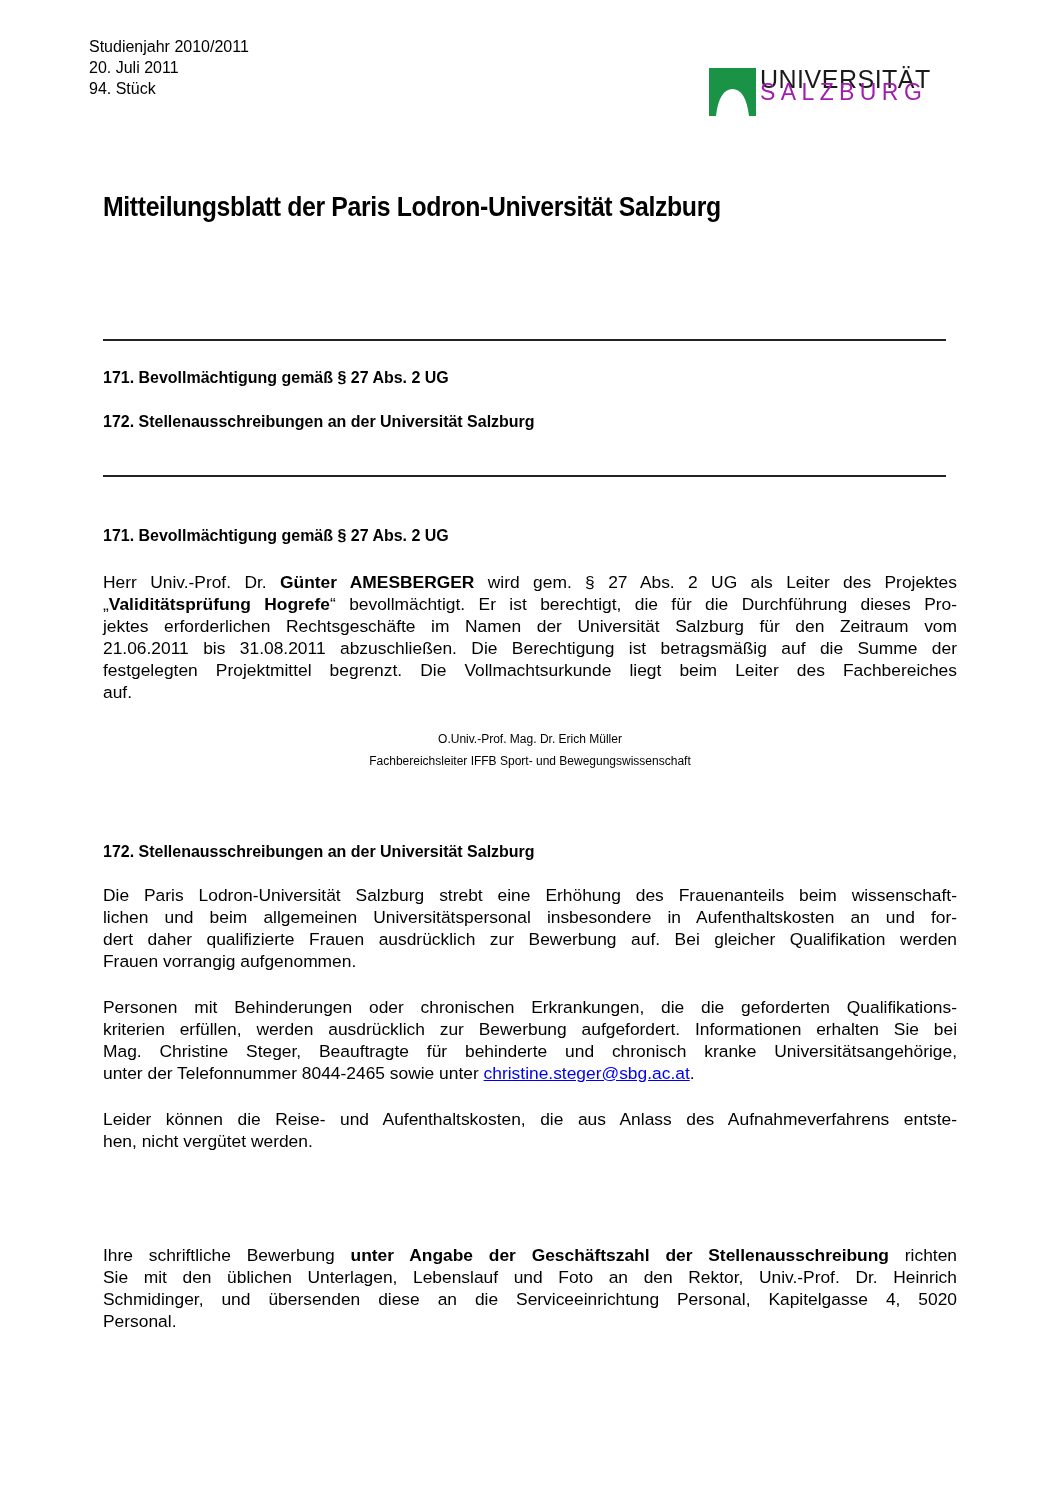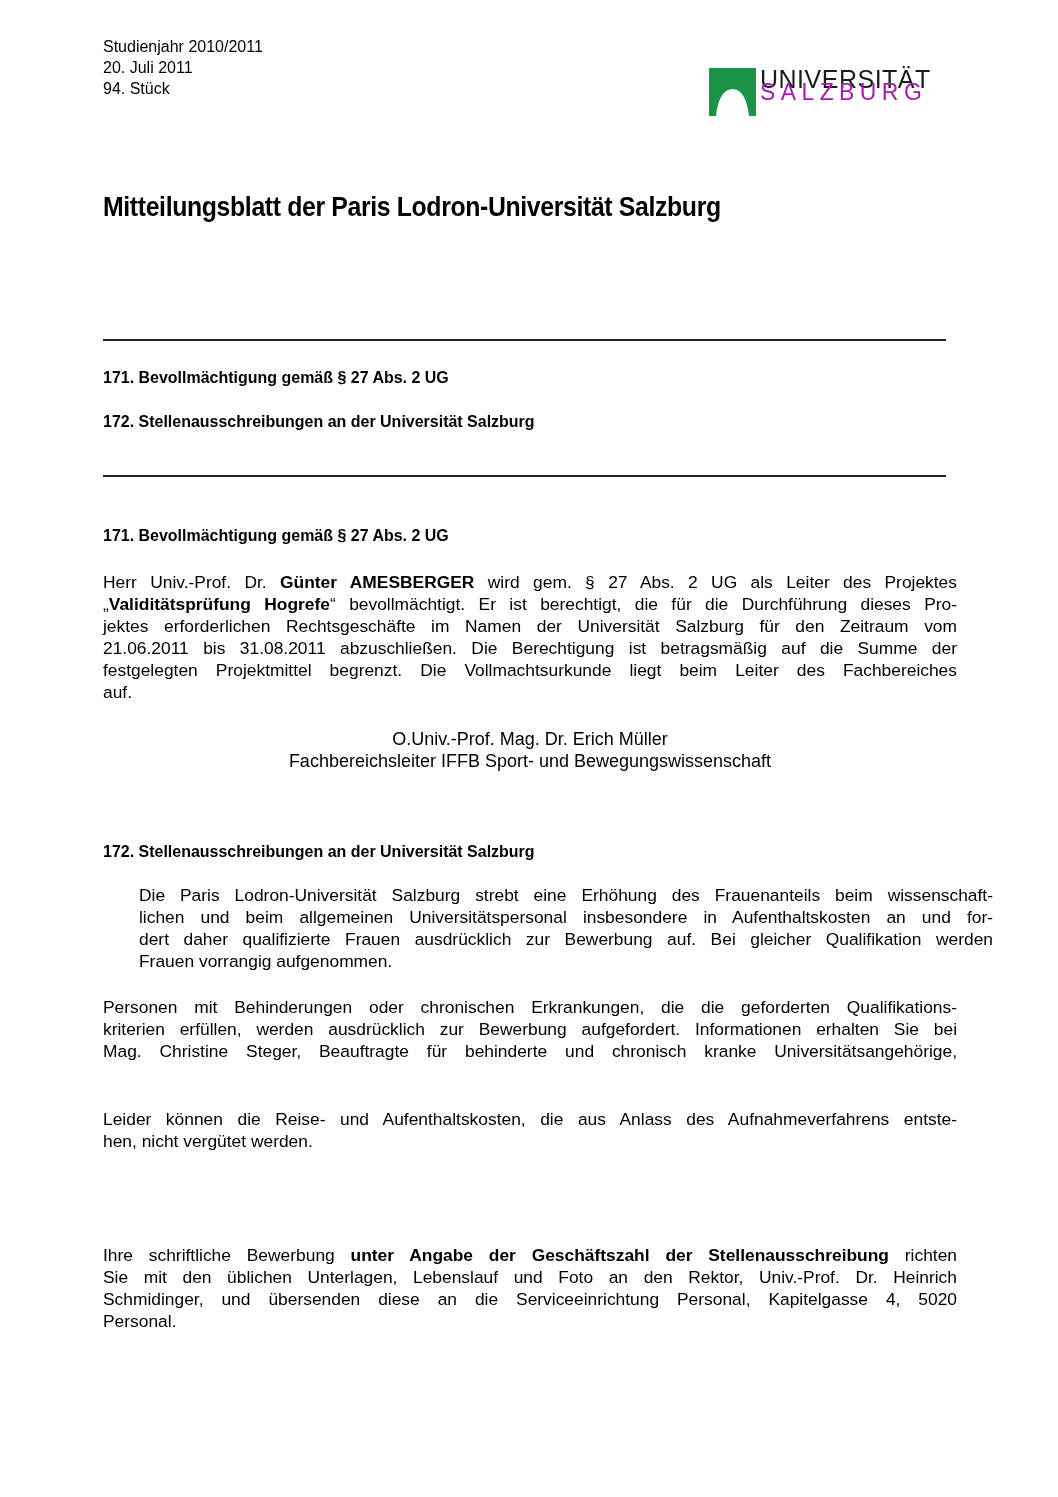--- a/index.html
+++ b/index.html
@@ -11,21 +11,21 @@
       width: 1058px;
       height: 1497px;
       position: relative;
       overflow: hidden;
       font-family: "Liberation Sans", sans-serif;
       color: #000;
     }
     .abs { position: absolute; }
 
     .meta {
-      left: 103px;
+      left: 89px;
       top: 36px;
       font-size: 16px;
       line-height: 21px;
     }
     .meta div { white-space: nowrap; }
 
     .logo {
       left: 709px;
       top: 68px;
       width: 210px;
@@ -110,21 +110,21 @@
     }
     .para .ln.last {
       text-align-last: left;
     }
     .para b { font-weight: bold; }
 
     .signature {
       left: 103px;
       width: 854px;
       text-align: center;
-      font-size: 18px;
+      font-size: 12px;
       line-height: 22px;
     }
 
     a.email {
       color: #0000ee;
       text-decoration: underline;
     }
   </style>
 </head>
 <body>
@@ -161,31 +161,32 @@
   <span class="ln last">auf.</span>
 </div>
 
 <div class="abs signature" style="top:728px;">
   <div>O.Univ.-Prof. Mag. Dr. Erich Müller</div>
   <div>Fachbereichsleiter IFFB Sport- und Bewegungswissenschaft</div>
 </div>
 
 <h2 class="abs section-heading" style="top:842px;">172. Stellenausschreibungen an der Universität Salzburg</h2>
 
-<div class="abs para" style="top:884px;margin-left:36px;">
+<div class="abs para" style="top:884px;">
   <span class="ln">Die Paris Lodron-Universität Salzburg strebt eine Erhöhung des Frauenanteils beim wissenschaft-</span>
   <span class="ln">lichen und beim allgemeinen Universitätspersonal insbesondere in Aufenthaltskosten an und for-</span>
   <span class="ln">dert daher qualifizierte Frauen ausdrücklich zur Bewerbung auf. Bei gleicher Qualifikation werden</span>
   <span class="ln last">Frauen vorrangig aufgenommen.</span>
 </div>
 
 <div class="abs para" style="top:996px;">
   <span class="ln">Personen mit Behinderungen oder chronischen Erkrankungen, die die geforderten Qualifikations-</span>
   <span class="ln">kriterien erfüllen, werden ausdrücklich zur Bewerbung aufgefordert. Informationen erhalten Sie bei</span>
   <span class="ln">Mag. Christine Steger, Beauftragte für behinderte und chronisch kranke Universitätsangehörige,</span>
+  <span class="ln last"><span>unter der Telefonnummer 8044-2465 sowie unter </span><a class="email" href="#">christine.steger@sbg.ac.at</a><span>.</span></span>
 </div>
 
 <div class="abs para" style="top:1108px;">
   <span class="ln">Leider können die Reise- und Aufenthaltskosten, die aus Anlass des Aufnahmeverfahrens entste-</span>
   <span class="ln last">hen, nicht vergütet werden.</span>
 </div>
 
 <div class="abs para" style="top:1176px;">
 </div>
 

